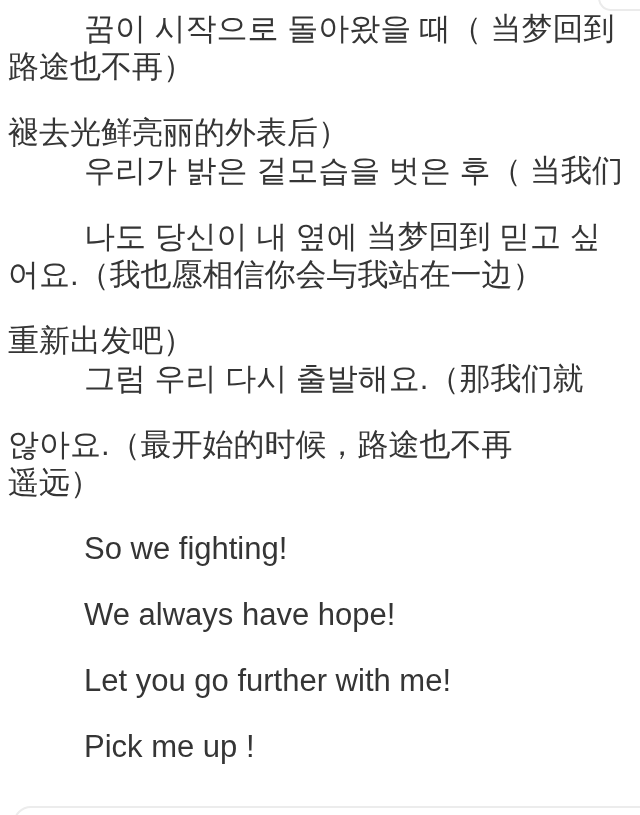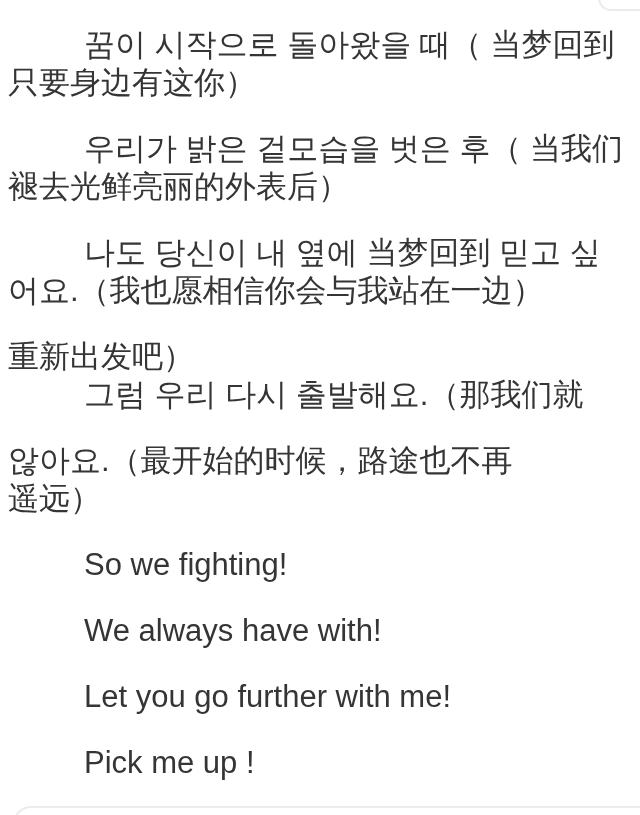--- a/index.html
+++ b/index.html
@@ -14,21 +14,21 @@
     background: #ffffff;
     font-family: "Liberation Sans", "DejaVu Sans", sans-serif;
     color: #353535;
   }
   .content {
     padding: 10px 6px 0 8px;
     font-size: 31px;
     line-height: 38px;
   }
   p.para {
-    margin: 16px 0 28px 0;
+    margin: 0 0 28px 0;
     padding: 0;
   }
   .ln {
     display: block;
     white-space: nowrap;
   }
   .ln.first {
     text-indent: 76px;
   }
   
@@ -56,26 +56,26 @@
 </style>
 </head>
 <body>
 
 <div class="pill-partial"></div>
 
 <div class="content">
 
   <p class="para">
     <span class="ln first">꿈이 시작으로 돌아왔을 때（ 当梦回到</span>
-    <span class="ln">只要身边有这你）</span>
+    <span class="ln">路途也不再）</span>
   </p>
 
   <p class="para">
+    <span class="ln">褪去光鲜亮丽的外表后）</span>
     <span class="ln first">우리가 밝은 겉모습을 벗은 후（ 当我们</span>
-    <span class="ln">褪去光鲜亮丽的外表后）</span>
   </p>
 
   <p class="para">
     <span class="ln first">나도 당신이 내 옆에 当梦回到 믿고 싶</span>
     <span class="ln">어요.（我也愿相信你会与我站在一边）</span>
   </p>
 
   <p class="para">
     <span class="ln">重新出发吧）</span>
     <span class="ln first">그럼 우리 다시 출발해요.（那我们就</span>
@@ -84,21 +84,21 @@
   <p class="para">
     <span class="ln">않아요.（最开始的时候，路途也不再</span>
     <span class="ln">遥远）</span>
   </p>
 
   <p class="para">
     <span class="ln first">So we fighting!</span>
   </p>
 
   <p class="para">
-    <span class="ln first">We always have with!</span>
+    <span class="ln first">We always have hope!</span>
   </p>
 
   <p class="para">
     <span class="ln first">Let you go further with me!</span>
   </p>
 
   <p class="para">
     <span class="ln first">Pick me up !</span>
   </p>
 

